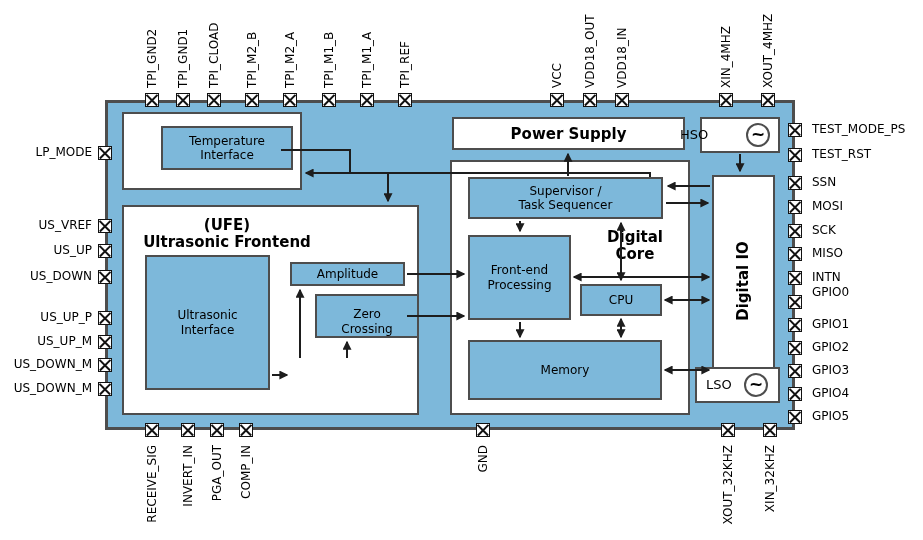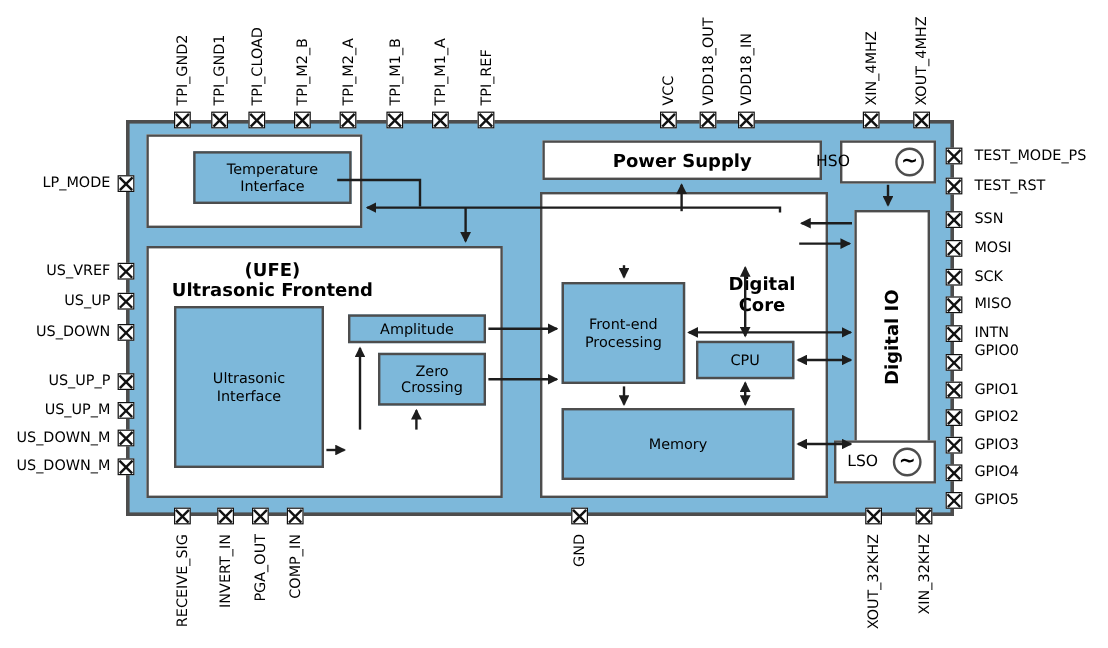--- a/index.html
+++ b/index.html
@@ -71,20 +71,26 @@
     <span style="display:block;">(UFE)</span>
     <span style="display:block;">Ultrasonic Frontend</span>
   </div>
 
   <div class="bbox" style="left:148px;top:126px;width:132px;height:44px;margin-left:13px;">
     <div>
         <span>Temperature</span>
         <span>Interface</span>
       </div>
   </div>
+  <div class="bbox" style="left:468px;top:177px;width:195px;height:42px;">
+    <div>
+        <span>Supervisor /</span>
+        <span>Task Sequencer</span>
+      </div>
+  </div>
   <div class="bbox" style="left:468px;top:235px;width:103px;height:85px;">
     <div>
         <span>Front-end</span>
         <span>Processing</span>
       </div>
   </div>
   <div class="bbox" style="left:580px;top:284px;width:82px;height:32px;">
     <span>CPU</span>
   </div>
   <div class="bbox" style="left:468px;top:340px;width:194px;height:60px;">
@@ -92,21 +98,21 @@
   </div>
   <div class="bbox" style="left:145px;top:255px;width:125px;height:135px;">
     <div>
         <span>Ultrasonic</span>
         <span>Interface</span>
       </div>
   </div>
   <div class="bbox" style="left:290px;top:262px;width:115px;height:24px;">
     <span>Amplitude</span>
   </div>
-  <div class="bbox" style="left:315px;top:294px;width:90px;height:44px;">
+  <div class="bbox" style="left:315px;top:294px;width:104px;height:44px;align-items:flex-end;">
     <div>
         <span>Zero</span>
         <span>Crossing</span>
       </div>
   </div>
 
   <svg id="arrows" width="923" height="540" viewBox="0 0 923 540">
     <defs>
       <marker id="arr" viewBox="0 0 10 10" refX="8.5" refY="5" markerWidth="9" markerHeight="9" orient="auto-start-reverse" markerUnits="userSpaceOnUse">
         <path d="M0,0 L10,5 L0,10 z"></path>

